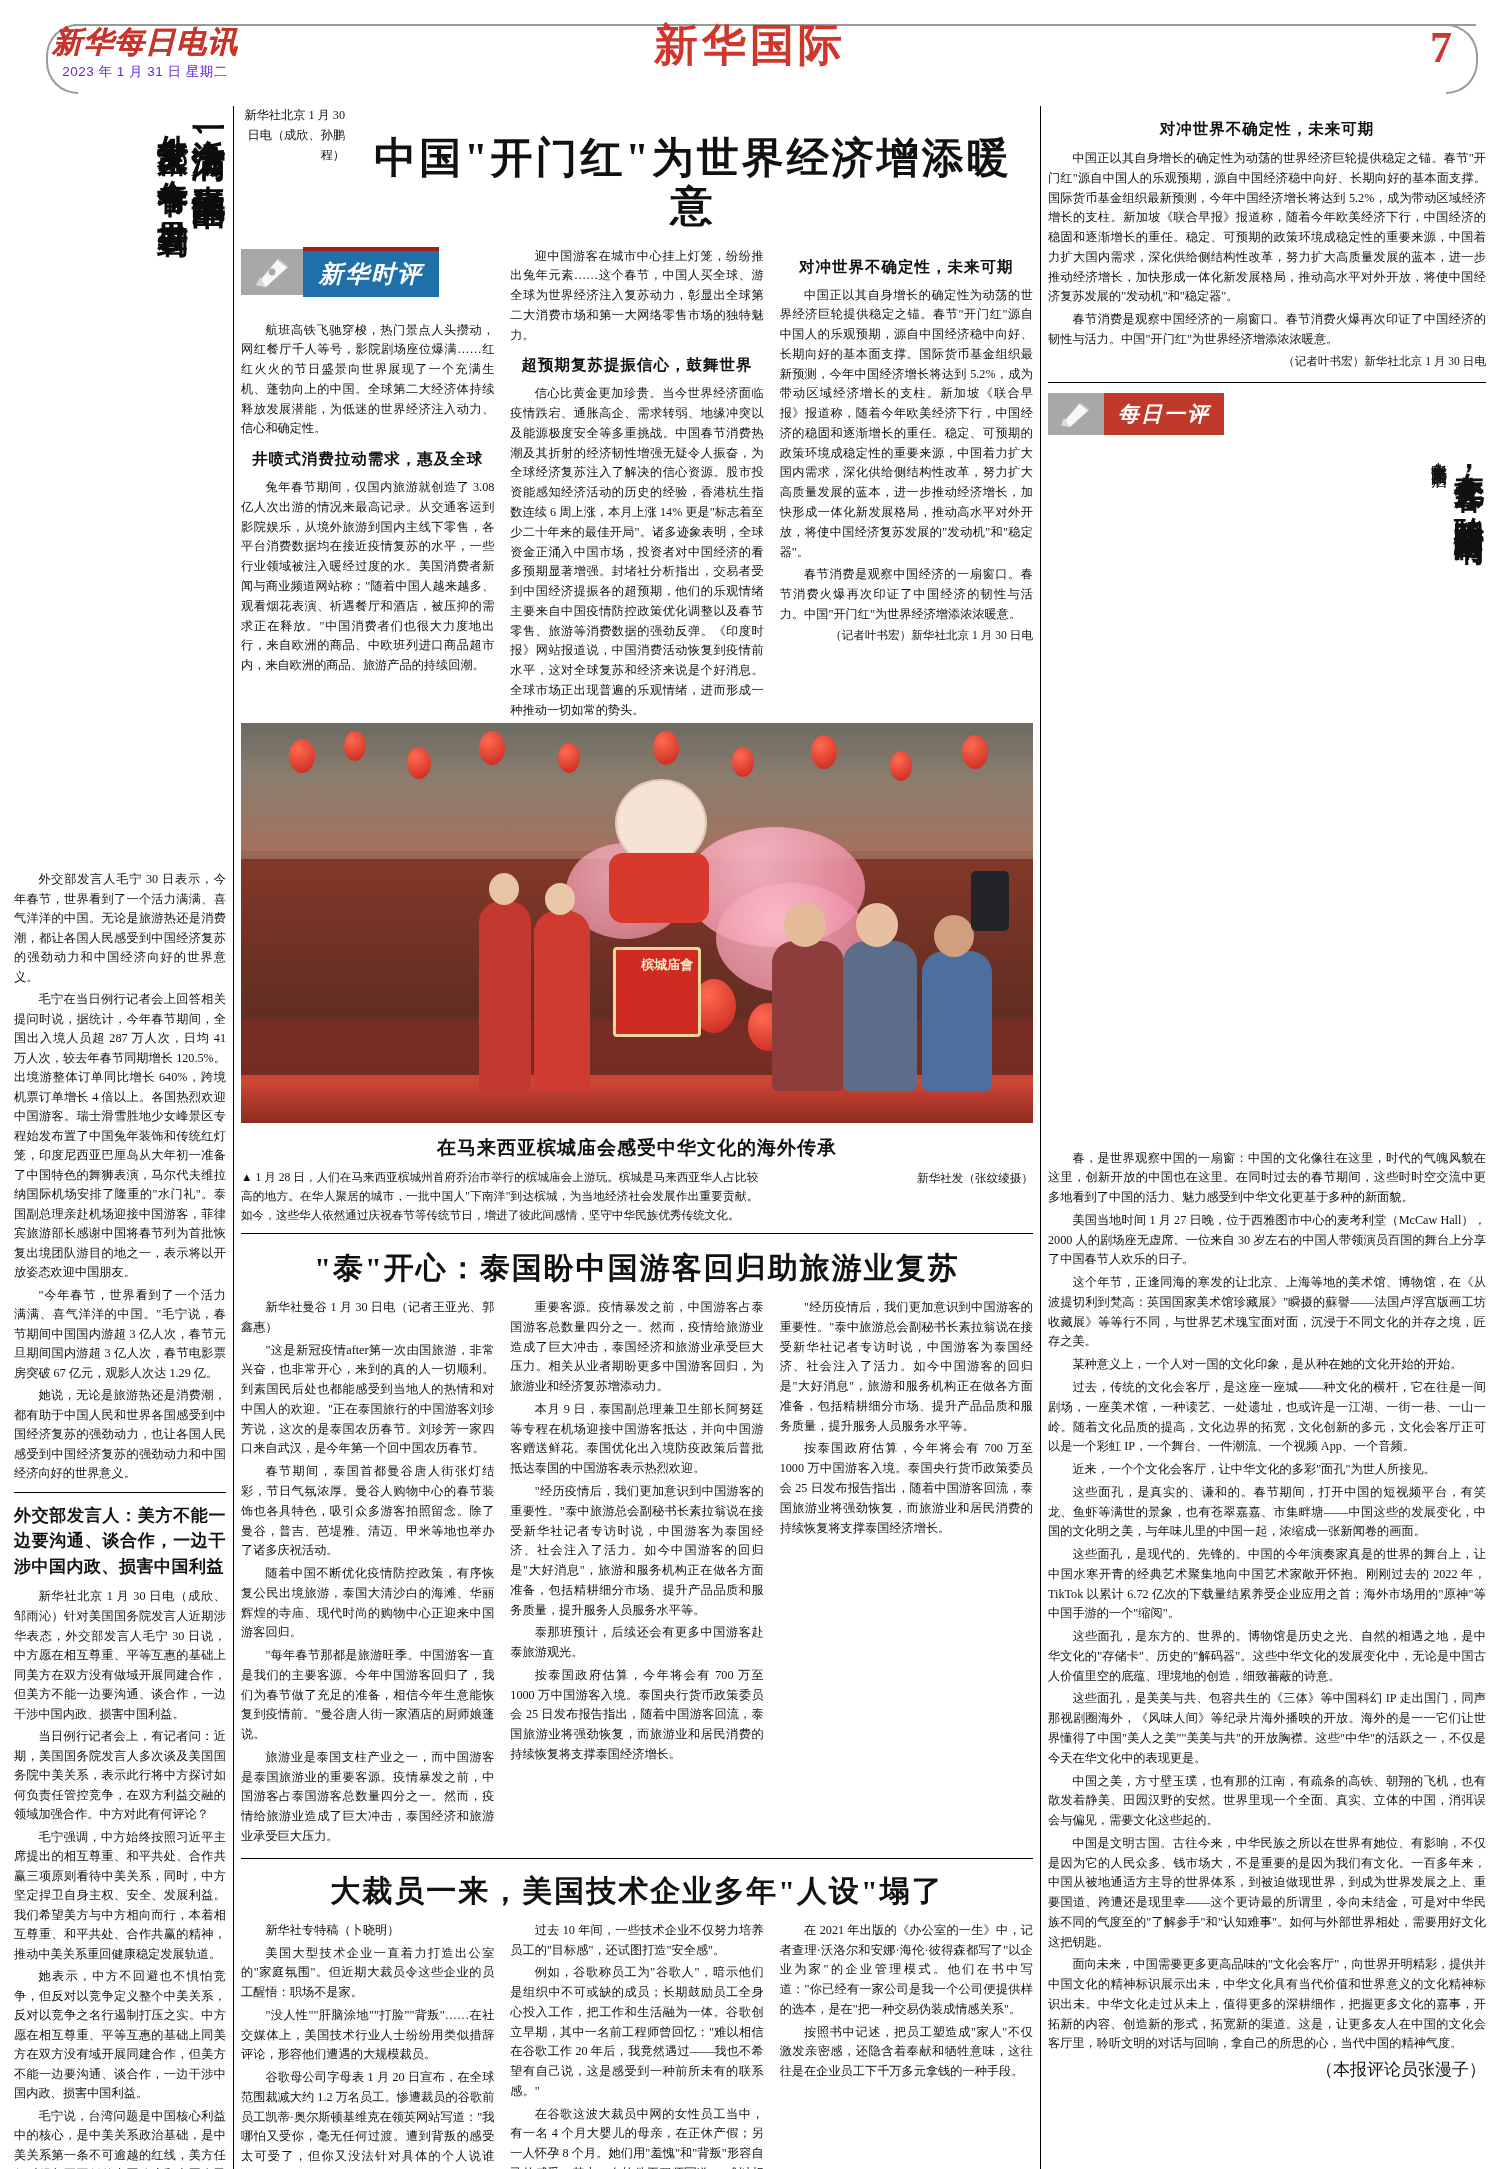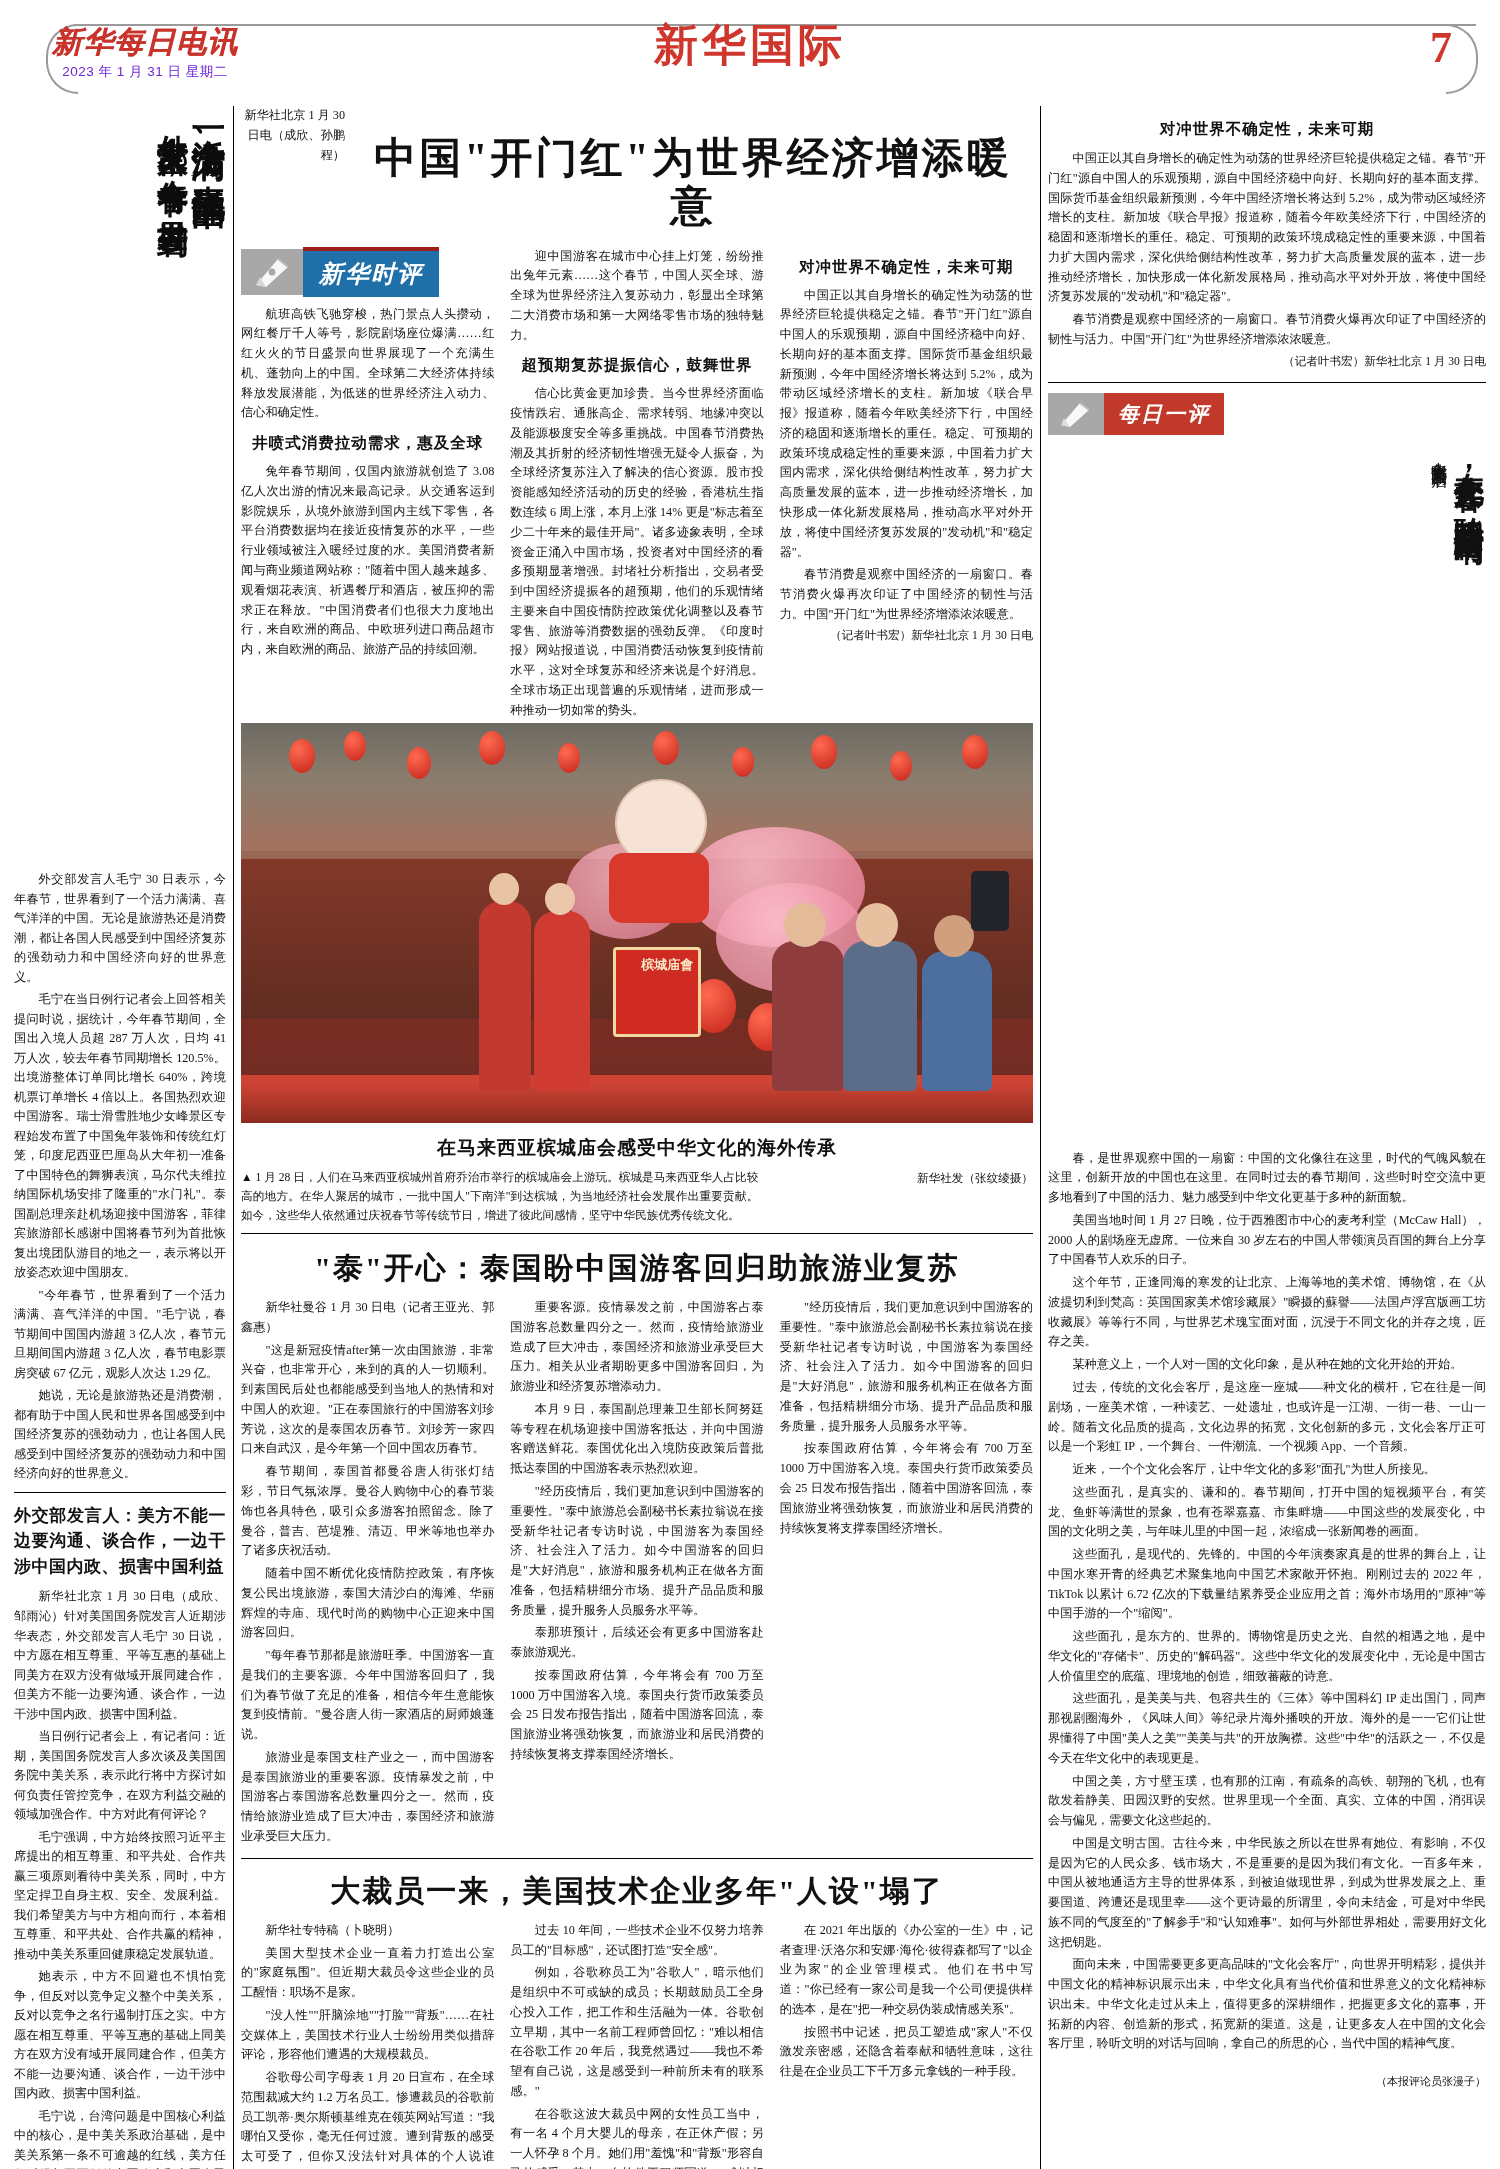--- a/index.html
+++ b/index.html
@@ -39,21 +39,21 @@
   .hr-thin{height:1px;background:#000;margin:8px 0;}
 
   
   .leftblock{font-size:12.2px;line-height:1.6;text-align:justify;}
   .leftblock p{margin:0 0 3px 0;text-indent:2em;}
 
   
   .main-head{font-size:42px;font-weight:700;text-align:center;letter-spacing:3px;line-height:1.15;margin:28px 0 16px 0;font-family:"Liberation Serif",serif;}
 
   
-  .badge{display:inline-flex;align-items:center;height:46px;margin:2px 0 10px 0;}
+  .badge{display:inline-flex;align-items:center;height:46px;margin:2px 0 26px 0;}
   .badge-icon{width:62px;height:46px;background:#a8a8a8;display:flex;align-items:center;justify-content:center;}
   .badge-icon svg{display:block;}
   .badge-text{height:46px;background:#1f6fa8;color:#fff;font-size:24px;font-weight:700;font-style:italic;
       display:flex;align-items:center;padding:0 16px;letter-spacing:2px;border-top:4px solid #9d1f19;}
   .badge2{display:inline-flex;align-items:center;height:42px;margin:0 0 10px 0;}
   .badge2-icon{width:56px;height:42px;background:#a8a8a8;display:flex;align-items:center;justify-content:center;}
   .badge2-text{height:42px;background:#c0392b;color:#fff;font-size:21px;font-weight:700;font-style:italic;
       display:flex;align-items:center;padding:0 14px;letter-spacing:2px;}
 
   .sect-h{font-size:15.5px;font-weight:700;text-align:center;margin:10px 0 8px 0;letter-spacing:1px;
@@ -87,21 +87,21 @@
   .credit{text-align:right;font-size:11.6px;margin-top:2px;}
 
   
   .art-head{font-size:30px;font-weight:700;text-align:center;letter-spacing:2px;margin:16px 0 12px 0;line-height:1.2;}
   .art-head2{font-size:30px;font-weight:700;text-align:center;letter-spacing:2px;margin:14px 0 12px 0;line-height:1.2;}
   .right-vert{display:flex;flex-direction:row-reverse;height:700px;margin-top:4px;}
   .rv-main{writing-mode:vertical-rl;text-orientation:upright;font-size:30px;font-weight:700;letter-spacing:2px;line-height:1.1;margin-left:4px;}
   .rv-sub{writing-mode:vertical-rl;text-orientation:upright;font-size:16px;font-weight:400;letter-spacing:1px;line-height:1.2;margin-left:8px;align-self:flex-start;}
   .rbody{font-size:12.2px;line-height:1.62;text-align:justify;}
   .rbody p{margin:0 0 3px 0;text-indent:2em;}
-  .sign-right{text-align:right;font-size:11px;margin-top:20px;}
+  .sign-right{text-align:right;font-size:17px;margin-top:4px;}
   .rule{height:1px;background:#000;margin:10px 0;}
 </style>
 </head>
 <body>
 
 <div class="page">
 
   <div class="masthead">
     <div class="mast-frame"></div>
     <div class="mast-left">

